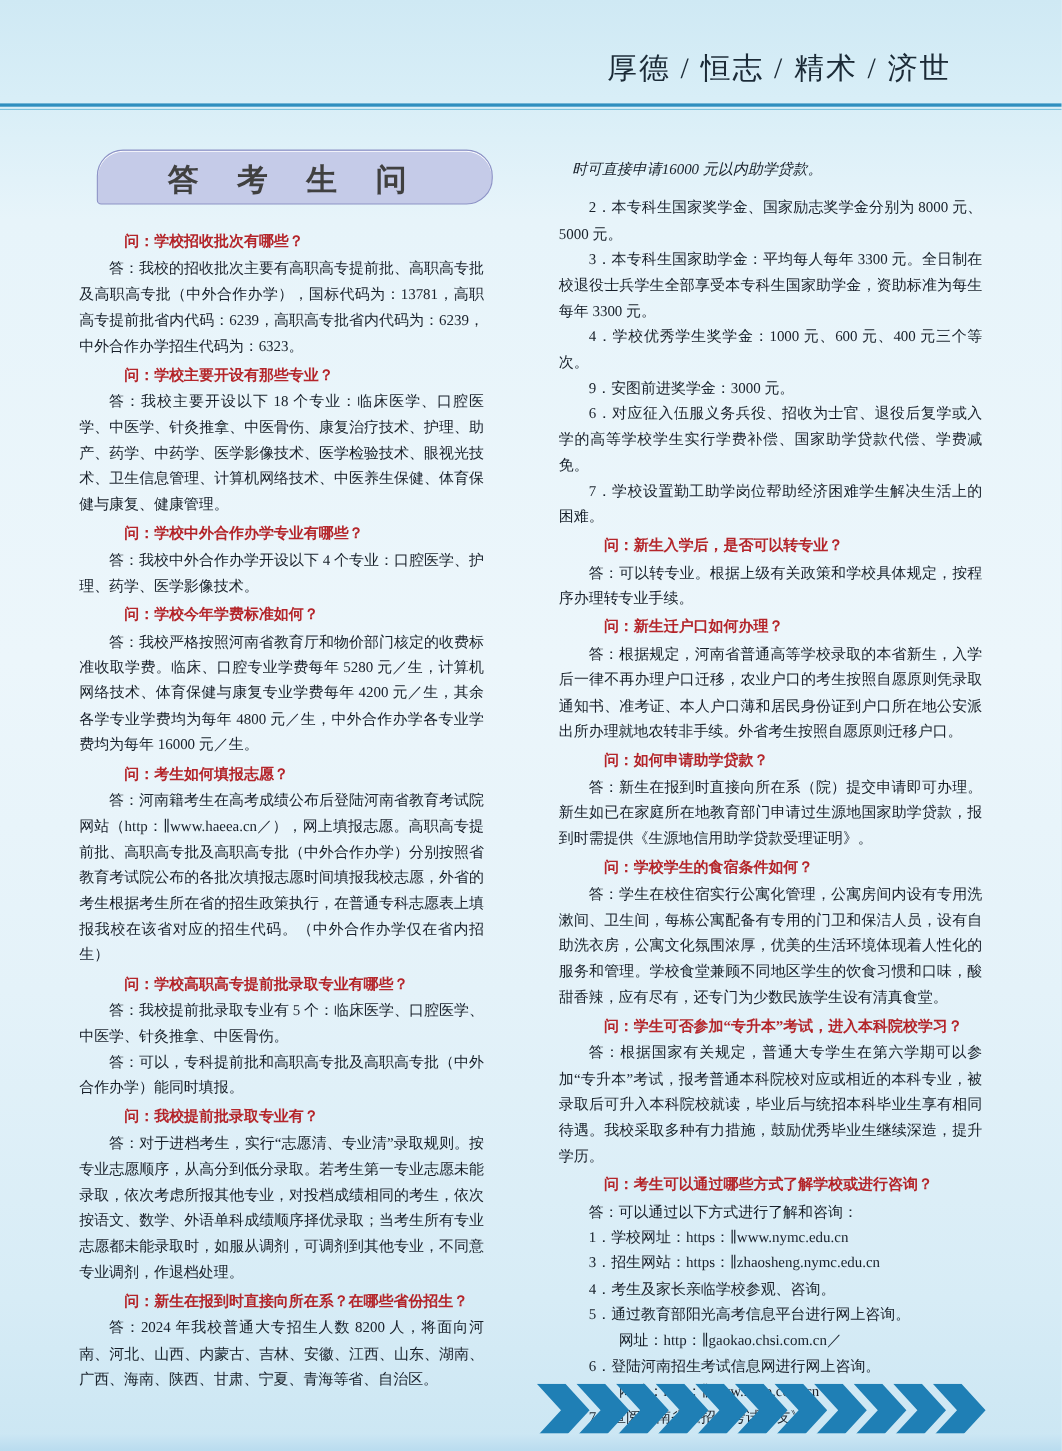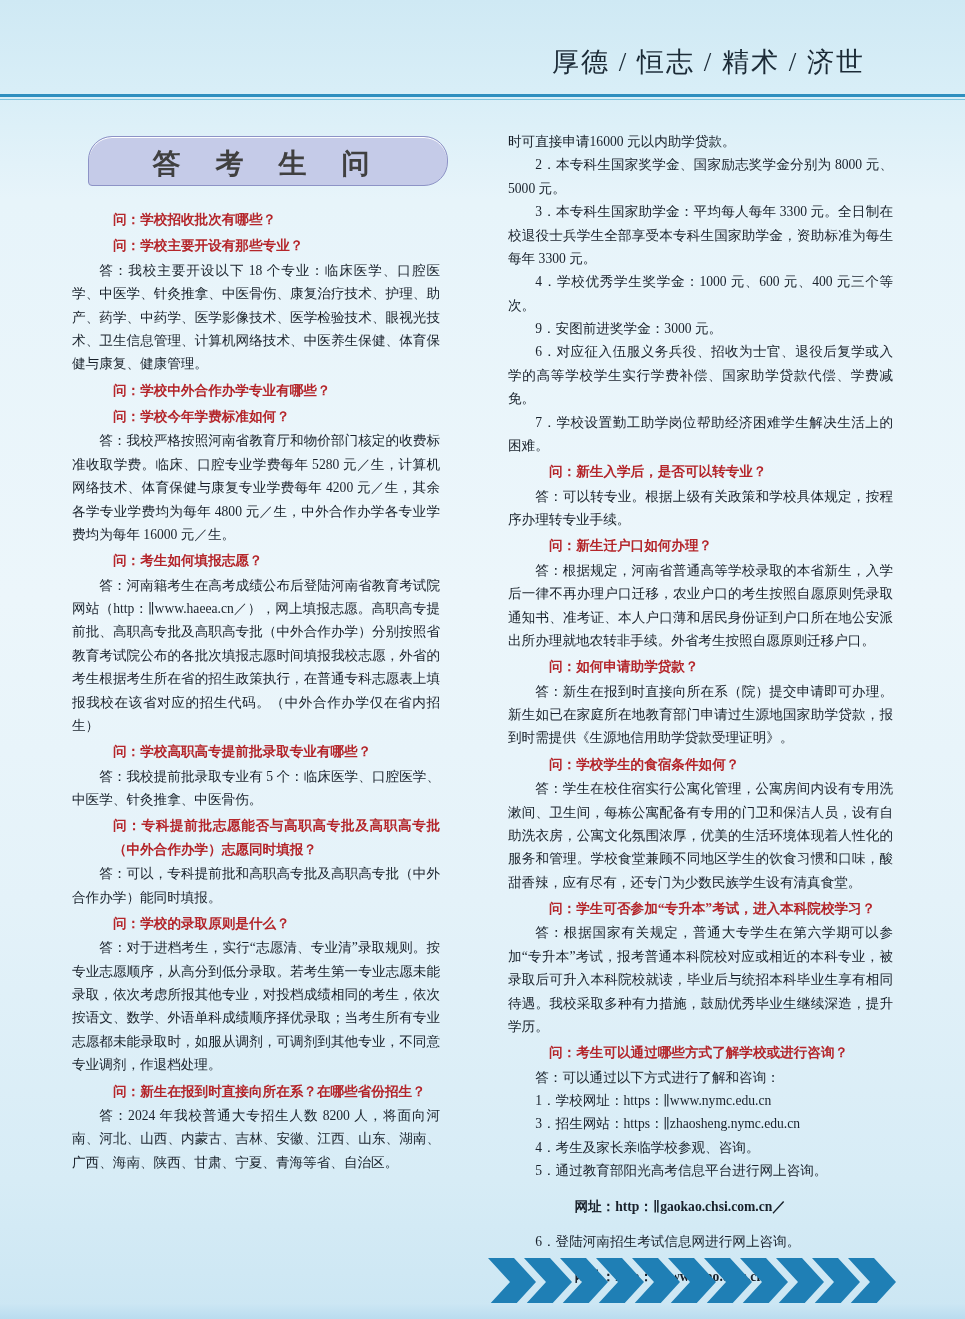--- a/index.html
+++ b/index.html
@@ -93,30 +93,30 @@
     font-weight: bold;
     margin: 3px 0 1px 41px;
     text-indent: 0;
   }
   .a {
     text-indent: 2em;
     margin: 0;
   }
   .plain {
     text-indent: 0;
-    margin: 0;
+    margin: 12px;
+    font-style: italic;
   }
   .sub {
     text-indent: 2em;
     margin: 0;
   }
   .sub2 {
     text-indent: 4em;
-    margin: 12px;
-    font-weight: bold;
+    margin: 0;
   }
   .arrows {
     position: absolute;
     left: 488px;
     top: 1258px;
     width: 420px;
     height: 48px;
   }
   .bottom-band {
     position: absolute;
@@ -137,32 +137,33 @@
   <div class="header-rule"></div>
   <div class="header-rule2"></div>
 </div>
 
 <div class="title-box">
   <div class="title-box-text">答 考 生 问</div>
 </div>
 
 <div class="col col-left" id="col-left">
     <p class="q">问：学校招收批次有哪些？</p>
+    <p class="a">答：我校的招收批次主要有高职高专提前批、高职高专批及高职高专批（中外合作办学），国标代码为：13781，高职高专提前批省内代码：6239，高职高专批省内代码为：6239，中外合作办学招生代码为：6323。</p>
     <p class="q">问：学校主要开设有那些专业？</p>
     <p class="a">答：我校主要开设以下 18 个专业：临床医学、口腔医学、中医学、针灸推拿、中医骨伤、康复治疗技术、护理、助产、药学、中药学、医学影像技术、医学检验技术、眼视光技术、卫生信息管理、计算机网络技术、中医养生保健、体育保健与康复、健康管理。</p>
     <p class="q">问：学校中外合作办学专业有哪些？</p>
+    <p class="a">答：我校中外合作办学开设以下 4 个专业：口腔医学、护理、药学、医学影像技术。</p>
     <p class="q">问：学校今年学费标准如何？</p>
     <p class="a">答：我校严格按照河南省教育厅和物价部门核定的收费标准收取学费。临床、口腔专业学费每年 5280 元／生，计算机网络技术、体育保健与康复专业学费每年 4200 元／生，其余各学专业学费均为每年 4800 元／生，中外合作办学各专业学费均为每年 16000 元／生。</p>
     <p class="q">问：考生如何填报志愿？</p>
     <p class="a">答：河南籍考生在高考成绩公布后登陆河南省教育考试院网站（http：∥www.haeea.cn／），网上填报志愿。高职高专提前批、高职高专批及高职高专批（中外合作办学）分别按照省教育考试院公布的各批次填报志愿时间填报我校志愿，外省的考生根据考生所在省的招生政策执行，在普通专科志愿表上填报我校在该省对应的招生代码。（中外合作办学仅在省内招生）</p>
     <p class="q">问：学校高职高专提前批录取专业有哪些？</p>
     <p class="a">答：我校提前批录取专业有 5 个：临床医学、口腔医学、中医学、针灸推拿、中医骨伤。</p>
-    <p class="q">问：专科提前批志愿能否与高职高专批及高职高专批（中外合作办学）志愿同时填报？</p>
     <p class="a">答：可以，专科提前批和高职高专批及高职高专批（中外合作办学）能同时填报。</p>
-    <p class="q">问：学校的录取原则是什么？</p>
+    <p class="q">问：我校提前批录取专业有？</p>
     <p class="a">答：对于进档考生，实行“志愿清、专业清”录取规则。按专业志愿顺序，从高分到低分录取。若考生第一专业志愿未能录取，依次考虑所报其他专业，对投档成绩相同的考生，依次按语文、数学、外语单科成绩顺序择优录取；当考生所有专业志愿都未能录取时，如服从调剂，可调剂到其他专业，不同意专业调剂，作退档处理。</p>
     <p class="q">问：新生在报到时直接向所在系？在哪些省份招生？</p>
     <p class="a">答：2024 年我校普通大专招生人数 8200 人，将面向河南、河北、山西、内蒙古、吉林、安徽、江西、山东、湖南、广西、海南、陕西、甘肃、宁夏、青海等省、自治区。</p>
   </div>
 <div class="col col-right" id="col-right">
     <p class="plain">时可直接申请16000 元以内助学贷款。</p>
     <p class="sub">2．本专科生国家奖学金、国家励志奖学金分别为 8000 元、5000 元。</p>
     <p class="sub">3．本专科生国家助学金：平均每人每年 3300 元。全日制在校退役士兵学生全部享受本专科生国家助学金，资助标准为每生每年 3300 元。</p>
     <p class="sub">4．学校优秀学生奖学金：1000 元、600 元、400 元三个等次。</p>
     <p class="sub">9．安图前进奖学金：3000 元。</p>

